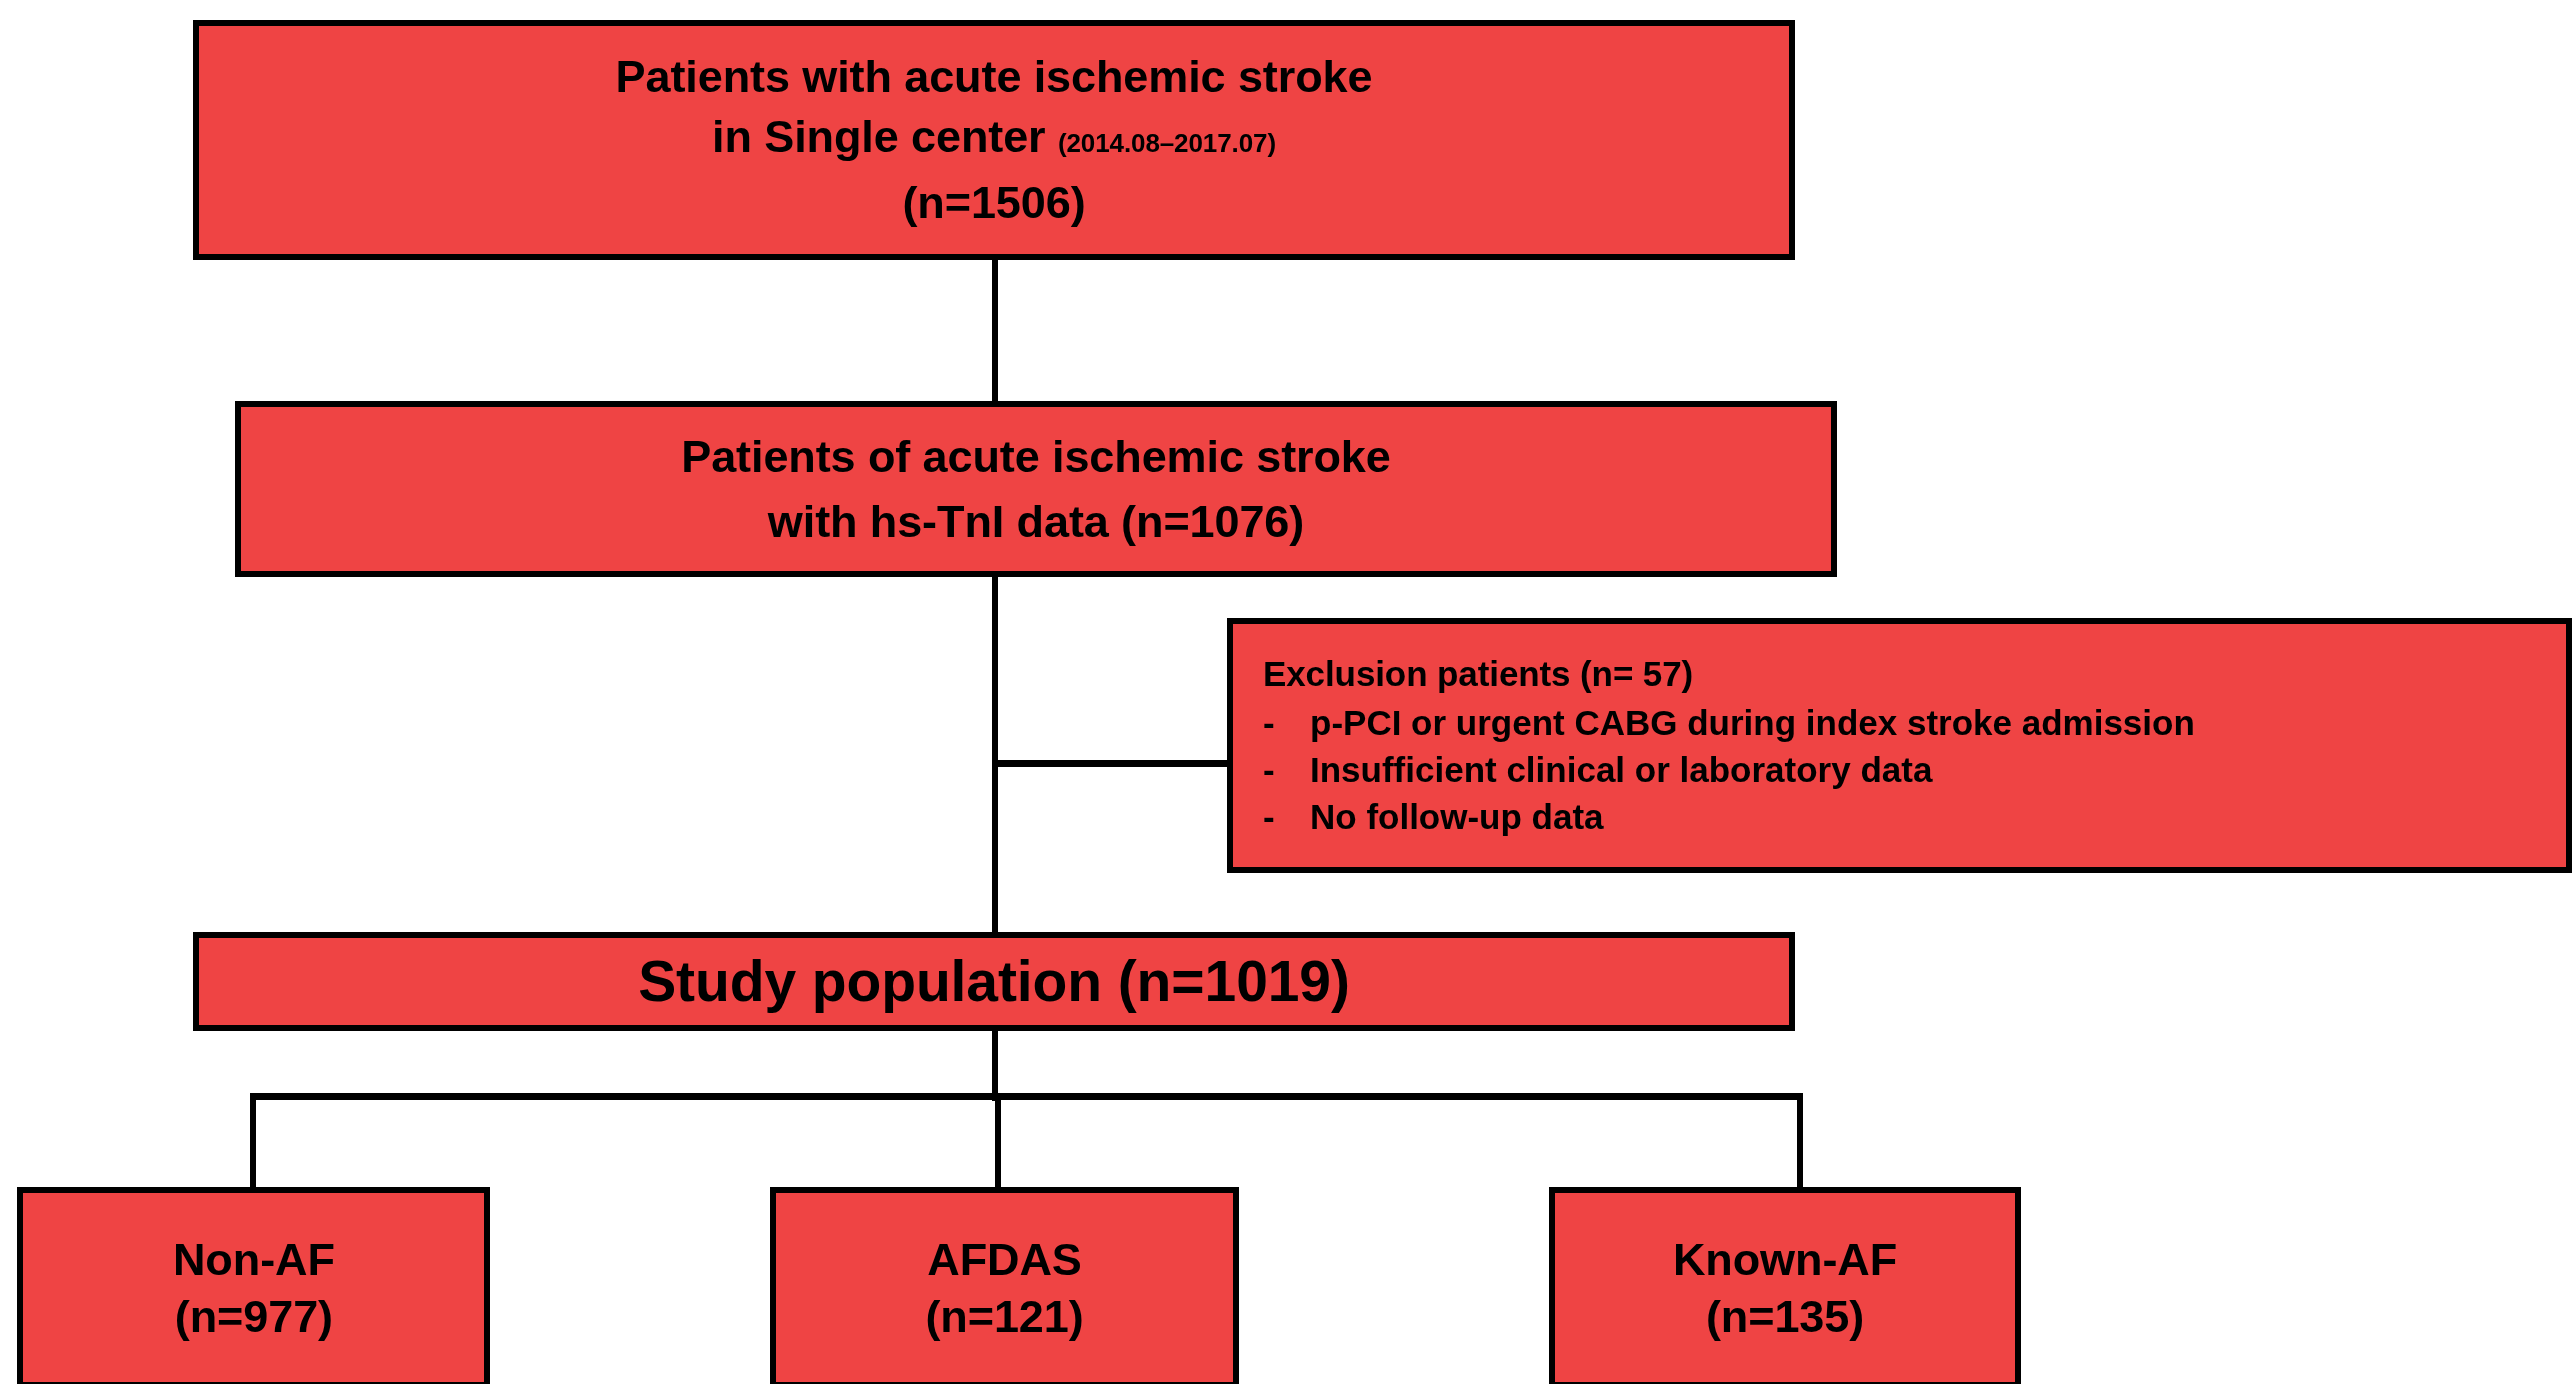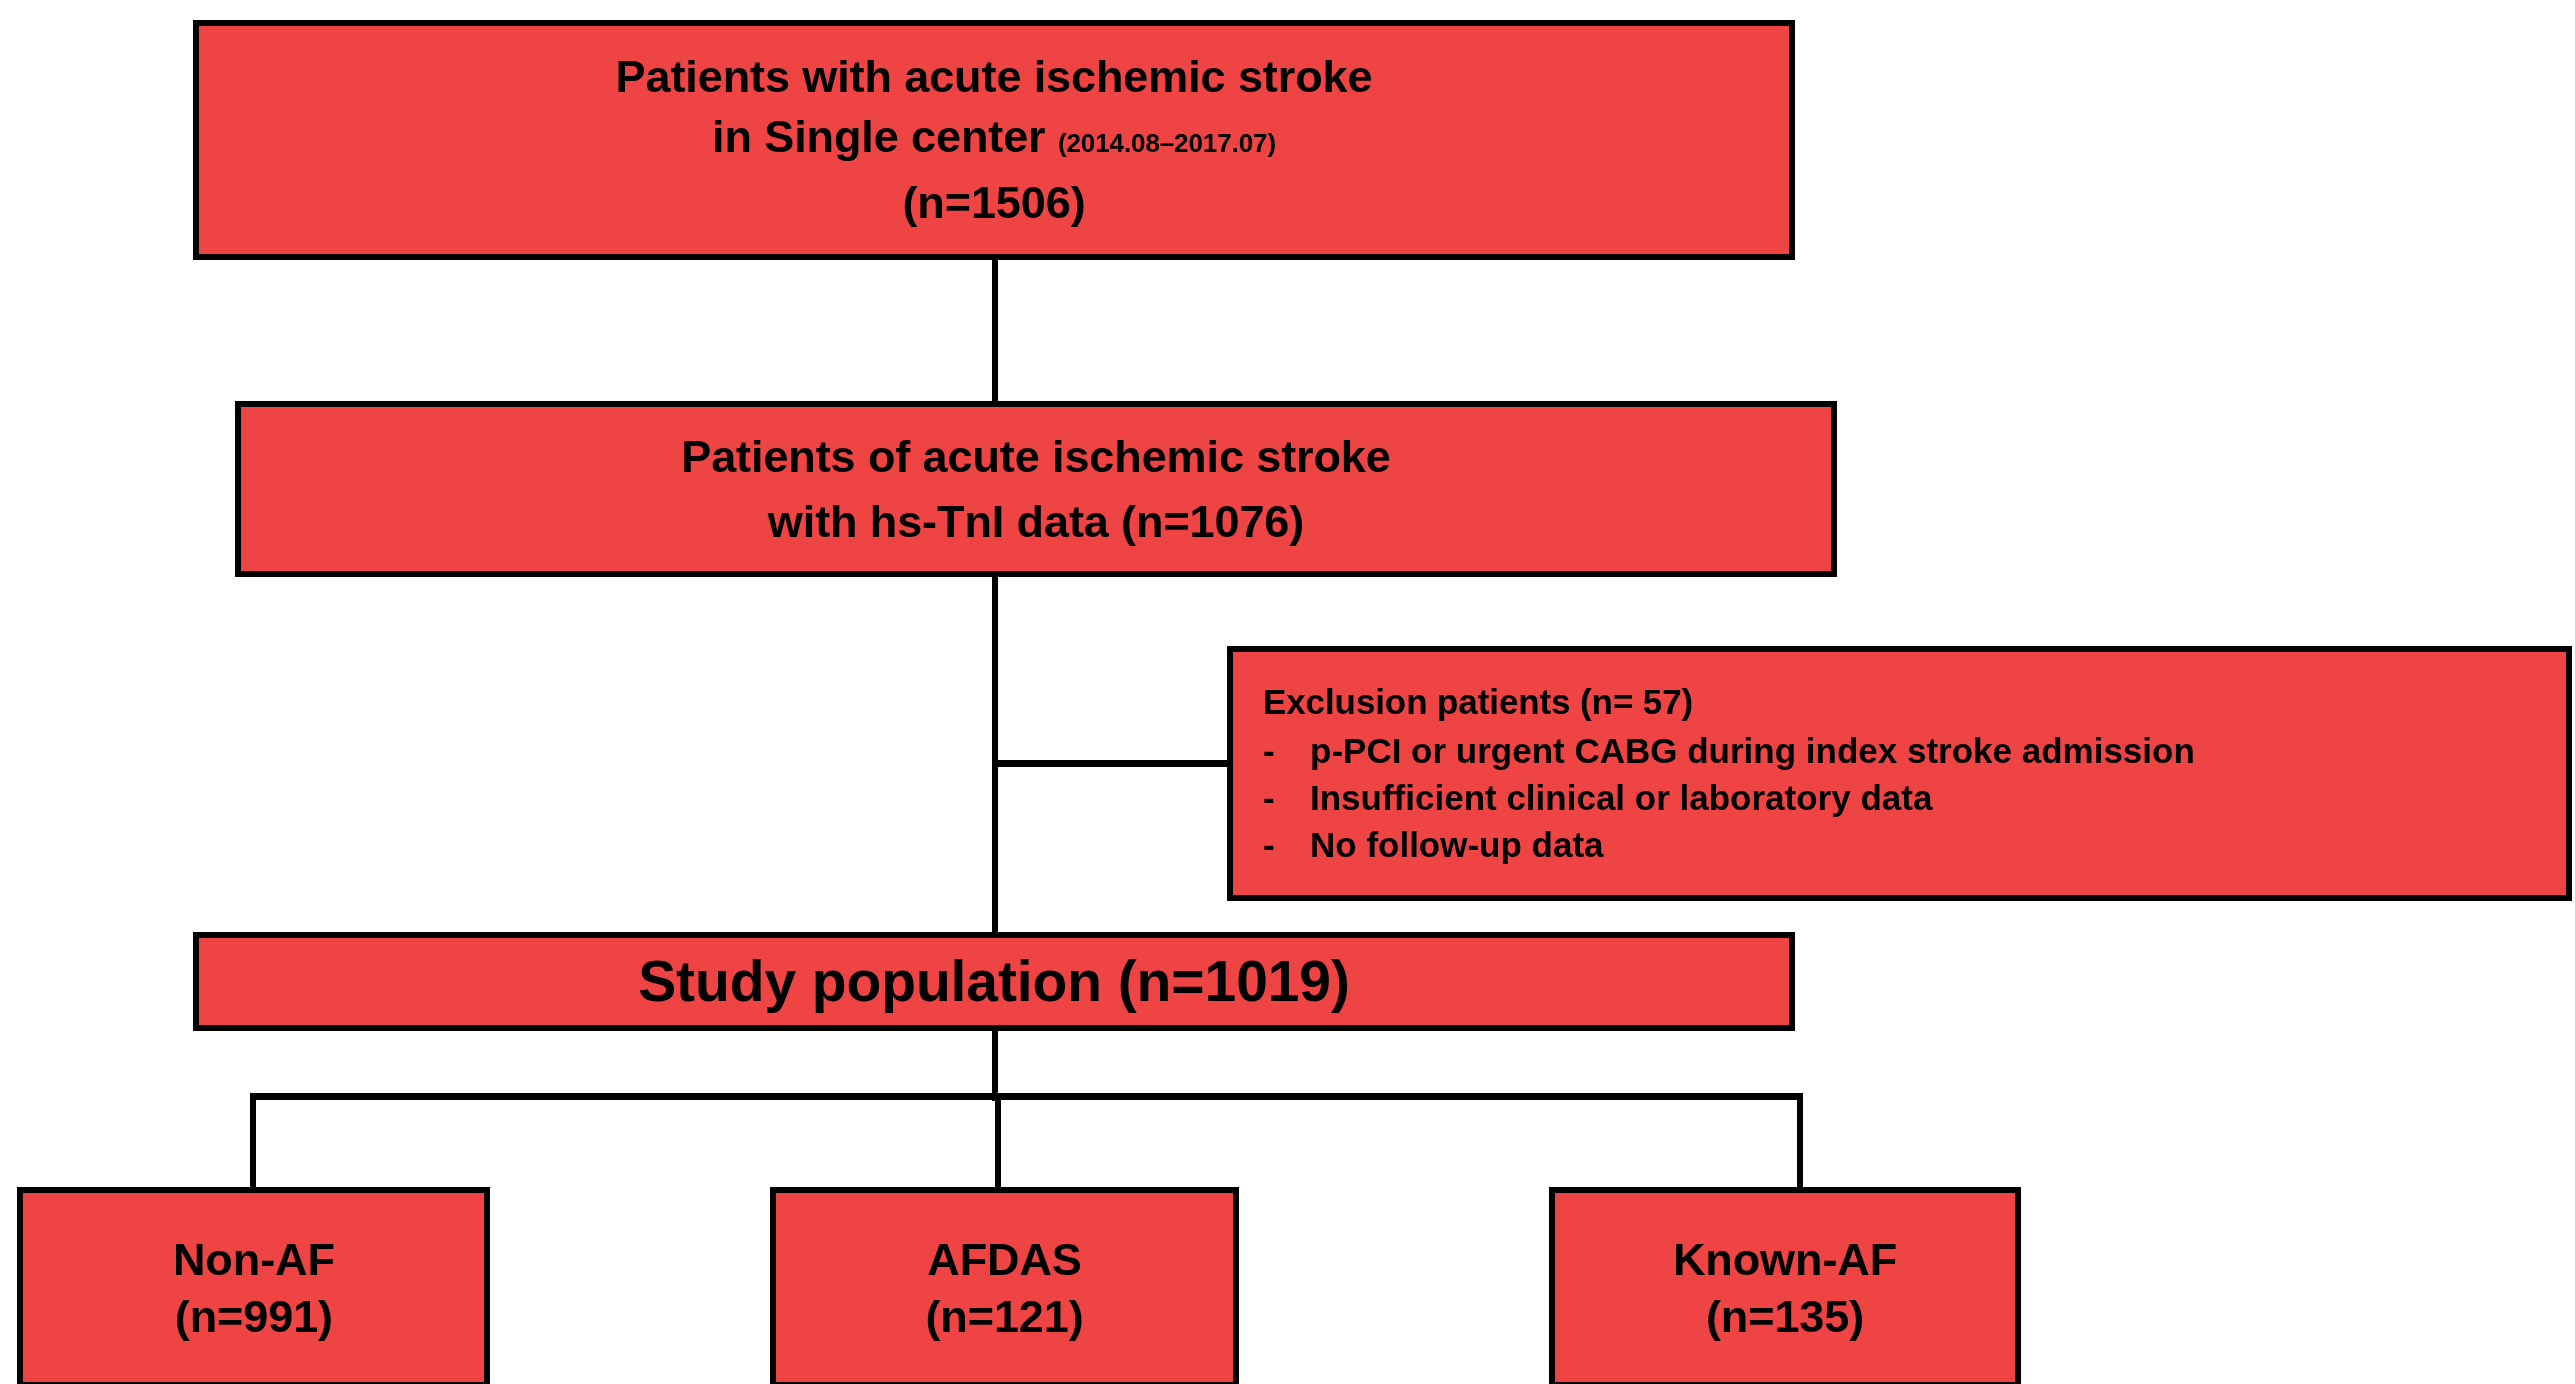--- a/index.html
+++ b/index.html
@@ -49,21 +49,20 @@
     margin-left:42px;
   }
 
   #node-exclusion{
     left:1227px; top:618px;  width:1345px; height:255px;
     align-items:flex-start;
     justify-content:center;
     padding:10px 0 10px 30px;
     font-size:35px;
     line-height:45px;
-    margin-top:28px;
   }
   #node-exclusion .line{ font-weight:bold; }
   #node-exclusion .bullets{
     margin:3.7px 0 0 0;
     padding:0;
     list-style:none;
   }
   #node-exclusion .bullets li{
     display:flex;
     align-items:flex-start;
@@ -153,21 +152,21 @@
       </li>
     </ul>
   </div>
 
   <div class="node" id="node-study">
     <span class="line">Study population (n=1019)</span>
   </div>
 
   <div class="node node-group" id="node-nonaf">
     <span class="line">Non-AF</span>
-    <span class="line">(n=991)</span>
+    <span class="line">(n=977)</span>
   </div>
 
   <div class="node node-group" id="node-afdas">
     <span class="line">AFDAS</span>
     <span class="line">(n=121)</span>
   </div>
 
   <div class="node node-group" id="node-knownaf">
     <span class="line">Known-AF</span>
     <span class="line">(n=135)</span>

